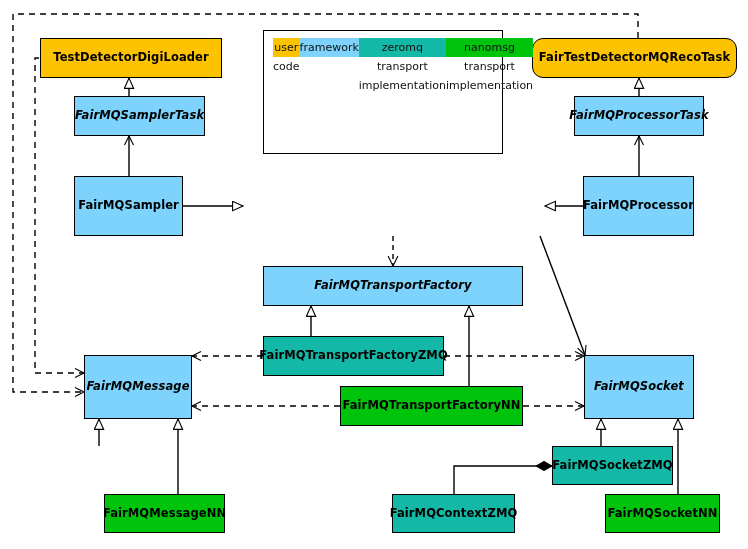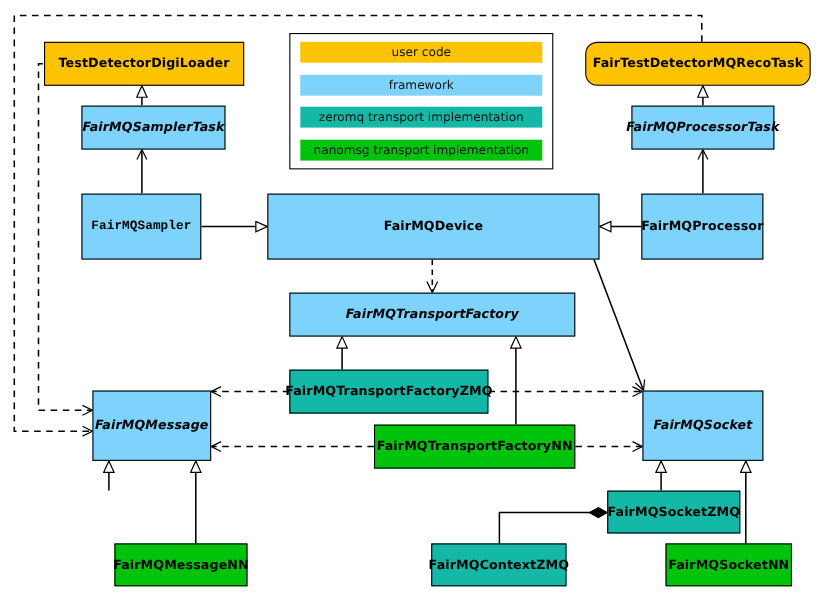--- a/index.html
+++ b/index.html
@@ -53,21 +53,21 @@
     position: absolute;
     left: 263px;
     top: 30px;
     width: 240px;
     height: 124px;
     box-sizing: border-box;
     border: 1px solid #000000;
     background: #ffffff;
     padding: 7px 9px;
     display: flex;
-    flex-direction: column;
+    flex-direction: row;
     justify-content: space-between;
     z-index: 4;
   }
   .legend-row {
     height: 19px;
     line-height: 19px;
     text-align: center;
     font-size: 11px;
     color: #111111;
     border: 0;
@@ -144,23 +144,22 @@
     <div class="legend-row c-user">user code</div>
     <div class="legend-row c-framework">framework</div>
     <div class="legend-row c-zeromq">zeromq transport implementation</div>
     <div class="legend-row c-nanomsg">nanomsg transport implementation</div>
   </div>
 
   <div class="node c-user" style="left:40px; top:38px; width:182px; height:40px;">TestDetectorDigiLoader</div>
 
   <div class="node c-framework abstract" style="left:74px; top:96px; width:131px; height:40px;">FairMQSamplerTask</div>
 
-  <div class="node c-framework" style="left:74px; top:176px; width:109px; height:60px;font-family:Liberation Mono, monospace;">FairMQSampler</div>
+  <div class="node c-framework" style="left:74px; top:176px; width:109px; height:60px;">FairMQSampler</div>
 
-  <div class="node c-framework" style="left:243px; top:176px; width:302px; height:60px;">FairMQDevice</div>
 
   <div class="node c-user" style="left:532px; top:38px; width:205px; height:40px;border-radius:11px;">FairTestDetectorMQRecoTask</div>
 
   <div class="node c-framework abstract" style="left:574px; top:96px; width:130px; height:40px;">FairMQProcessorTask</div>
 
   <div class="node c-framework" style="left:583px; top:176px; width:111px; height:60px;">FairMQProcessor</div>
 
   <div class="node c-framework abstract" style="left:263px; top:266px; width:260px; height:40px;">FairMQTransportFactory</div>
 
   <div class="node c-zeromq" style="left:263px; top:336px; width:181px; height:40px;">FairMQTransportFactoryZMQ</div>

